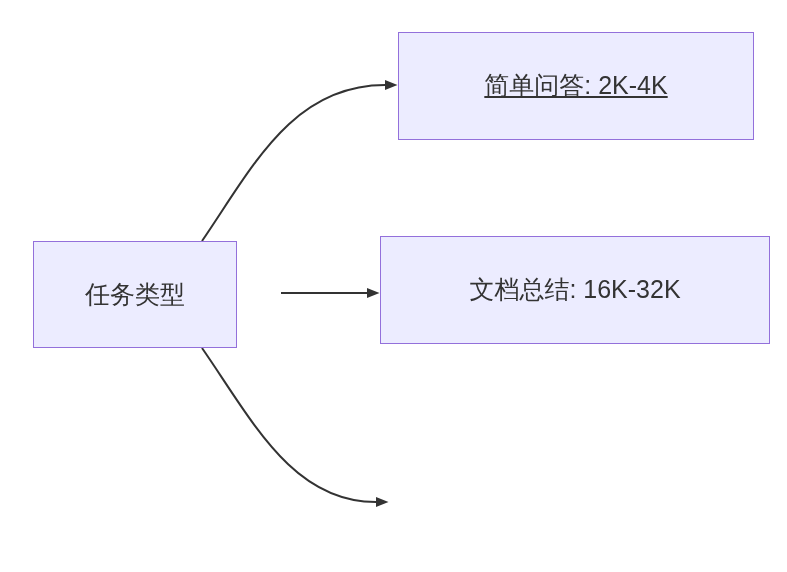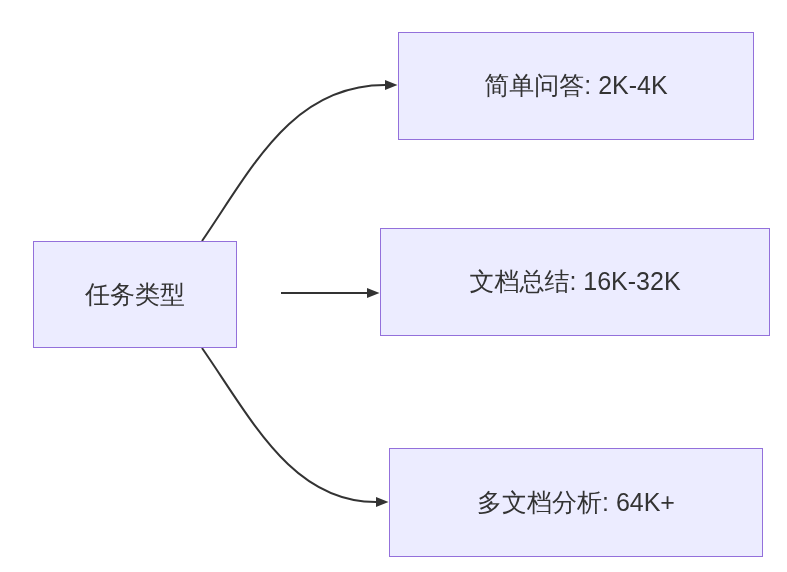--- a/index.html
+++ b/index.html
@@ -40,22 +40,22 @@
     justify-content: center;
     background: var(--node-fill);
     border: 1.5px solid var(--node-border);
     color: var(--text-color);
     font-size: 25px;
     line-height: 1.25;
     text-align: center;
     white-space: nowrap;
   }
   .node-root  { left: 33px;  top: 241px; width: 204px; height: 107px; }
-  .node-top   { left: 398px; top: 32px;  width: 356px; height: 108px; }
-  .node-mid   { left: 380px; top: 228px; width: 390px; height: 108px; }
+  .node-top   { left: 398px; top: 32px;  width: 356px; height: 108px; text-decoration: underline; }
+  .node-mid   { left: 380px; top: 236px; width: 390px; height: 108px; }
   .node-bot   { left: 389px; top: 448px; width: 374px; height: 109px; }
 </style>
 </head>
 <body>
 
 <div class="canvas">
 
   <svg class="edges" viewBox="0 0 787 572" xmlns="http://www.w3.org/2000/svg" aria-hidden="true">
     <defs>
       <marker id="arrowhead" markerUnits="userSpaceOnUse" markerWidth="14" markerHeight="14" refX="0.5" refY="6" orient="auto">
@@ -72,17 +72,14 @@
   </div>
 
   <div class="node node-top">
     <span>简单问答: 2K-4K</span>
   </div>
 
   <div class="node node-mid">
     <span>文档总结: 16K-32K</span>
   </div>
 
-  <div class="node node-bot">
-    <span>多文档分析: 64K+</span>
-  </div>
 
 </div>
 
 </body></html>

